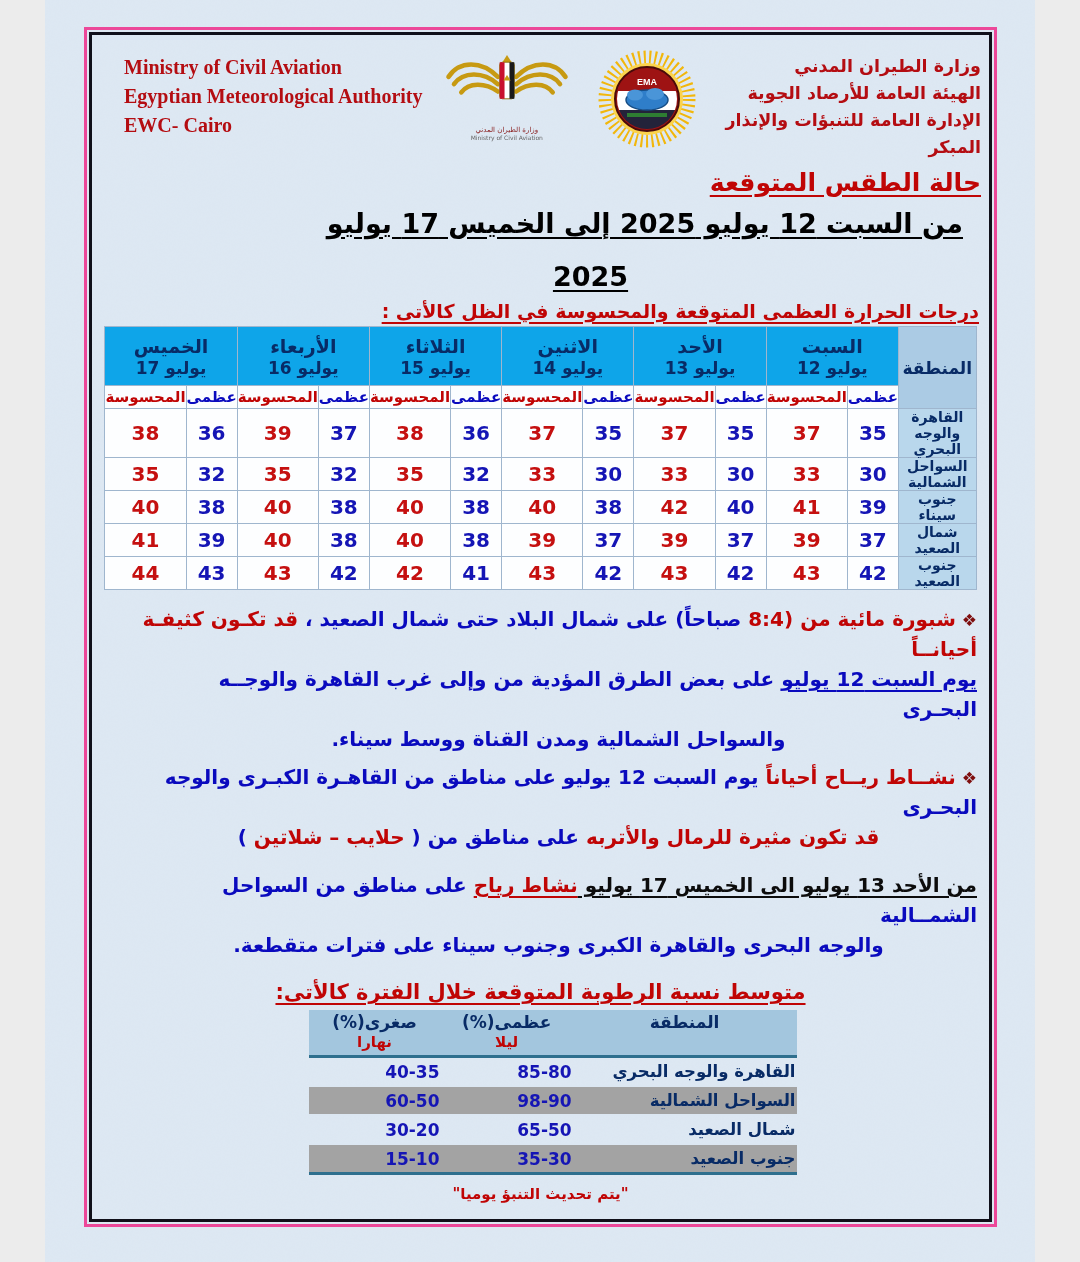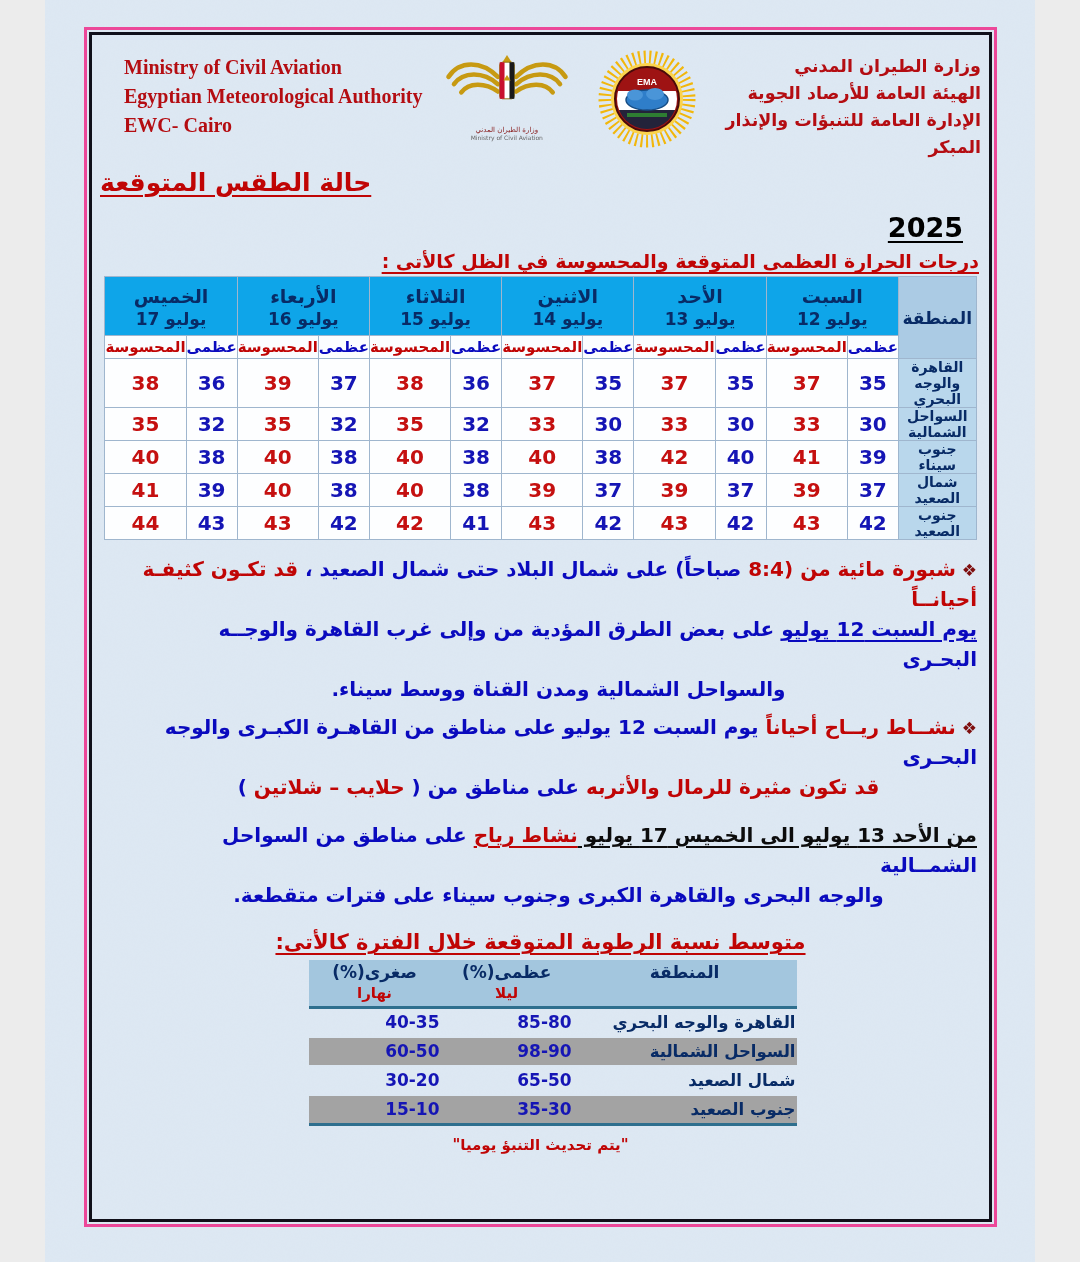--- a/index.html
+++ b/index.html
@@ -18,24 +18,24 @@
   .eng{width:330px;padding-left:24px;color:#b40d12;font-family:"Liberation Serif",serif;
        font-weight:bold;font-size:20px;line-height:1.45;}
   .logos{flex:1;display:flex;justify-content:center;gap:26px;align-items:flex-start;margin-top:-4px;}
   .ara{width:288px;direction:rtl;text-align:right;color:#b40d12;font-weight:bold;
        font-size:17.5px;line-height:1.55;padding-left:6px;}
   .mlogo{width:128px;text-align:center;}
   .mlogo .cap1{font-size:7px;color:#8a2020;line-height:1.1;}
   .mlogo .cap2{font-size:6px;color:#666;line-height:1.1;}
   
   .u{text-decoration:underline;text-decoration-thickness:2px;text-underline-offset:4px;}
-  .title{Text-align:center;margin-top:6px;text-align:left;color:#c00505;font-size:25px;font-weight:bold;}
+  .title{Text-align:center;margin-top:6px;text-align:right;color:#c00505;font-size:25px;font-weight:bold;}
   .date{direction:rtl;width:745px;margin:10px 18px 0 auto;color:#000;font-weight:bold;font-size:27px;line-height:1.25;}
   .date .l1{text-align:right;}
-  .date .l2{text-align:right;margin-top:14px;}
+  .date .l2{text-align:center;margin-top:20px;}
   
   .rich{direction:rtl;font-weight:bold;}
   .rich .rline{line-height:1.5;}
   .rline.right{text-align:right;}
   .rline.center{text-align:center;}
   .c-red{color:#c00505;}
   .c-blue{color:#0a0abe;}
   .c-black{color:#0c0c0c;}
   .c-bullet{color:#7e0e0e;font-size:.85em;}
   .weather{font-size:23px;margin:4px 2px 0 30px;}
@@ -136,20 +136,21 @@
           <div class="ara">
             <div>وزارة الطيران المدني</div>
             <div>الهيئة العامة للأرصاد الجوية</div>
             <div>الإدارة العامة للتنبؤات والإنذار المبكر</div>
           </div>
         </div>
 
         <div class="title"><span class="u">حالة الطقس المتوقعة</span></div>
 
         <div class="date">
+          <div class="l1"><span class="u">من السبت 12 يوليو 2025 إلى الخميس 17 يوليو</span></div>
           <div class="l2"><span class="u">2025</span></div>
         </div>
 
 
         <div class="sect-head"><span class="u">درجات الحرارة العظمى المتوقعة والمحسوسة في الظل كالأتى :</span></div>
 
         <table class="temp">
           <thead>
               <tr>
                 <th rowspan="2" class="reg-h">المنطقة</th>

